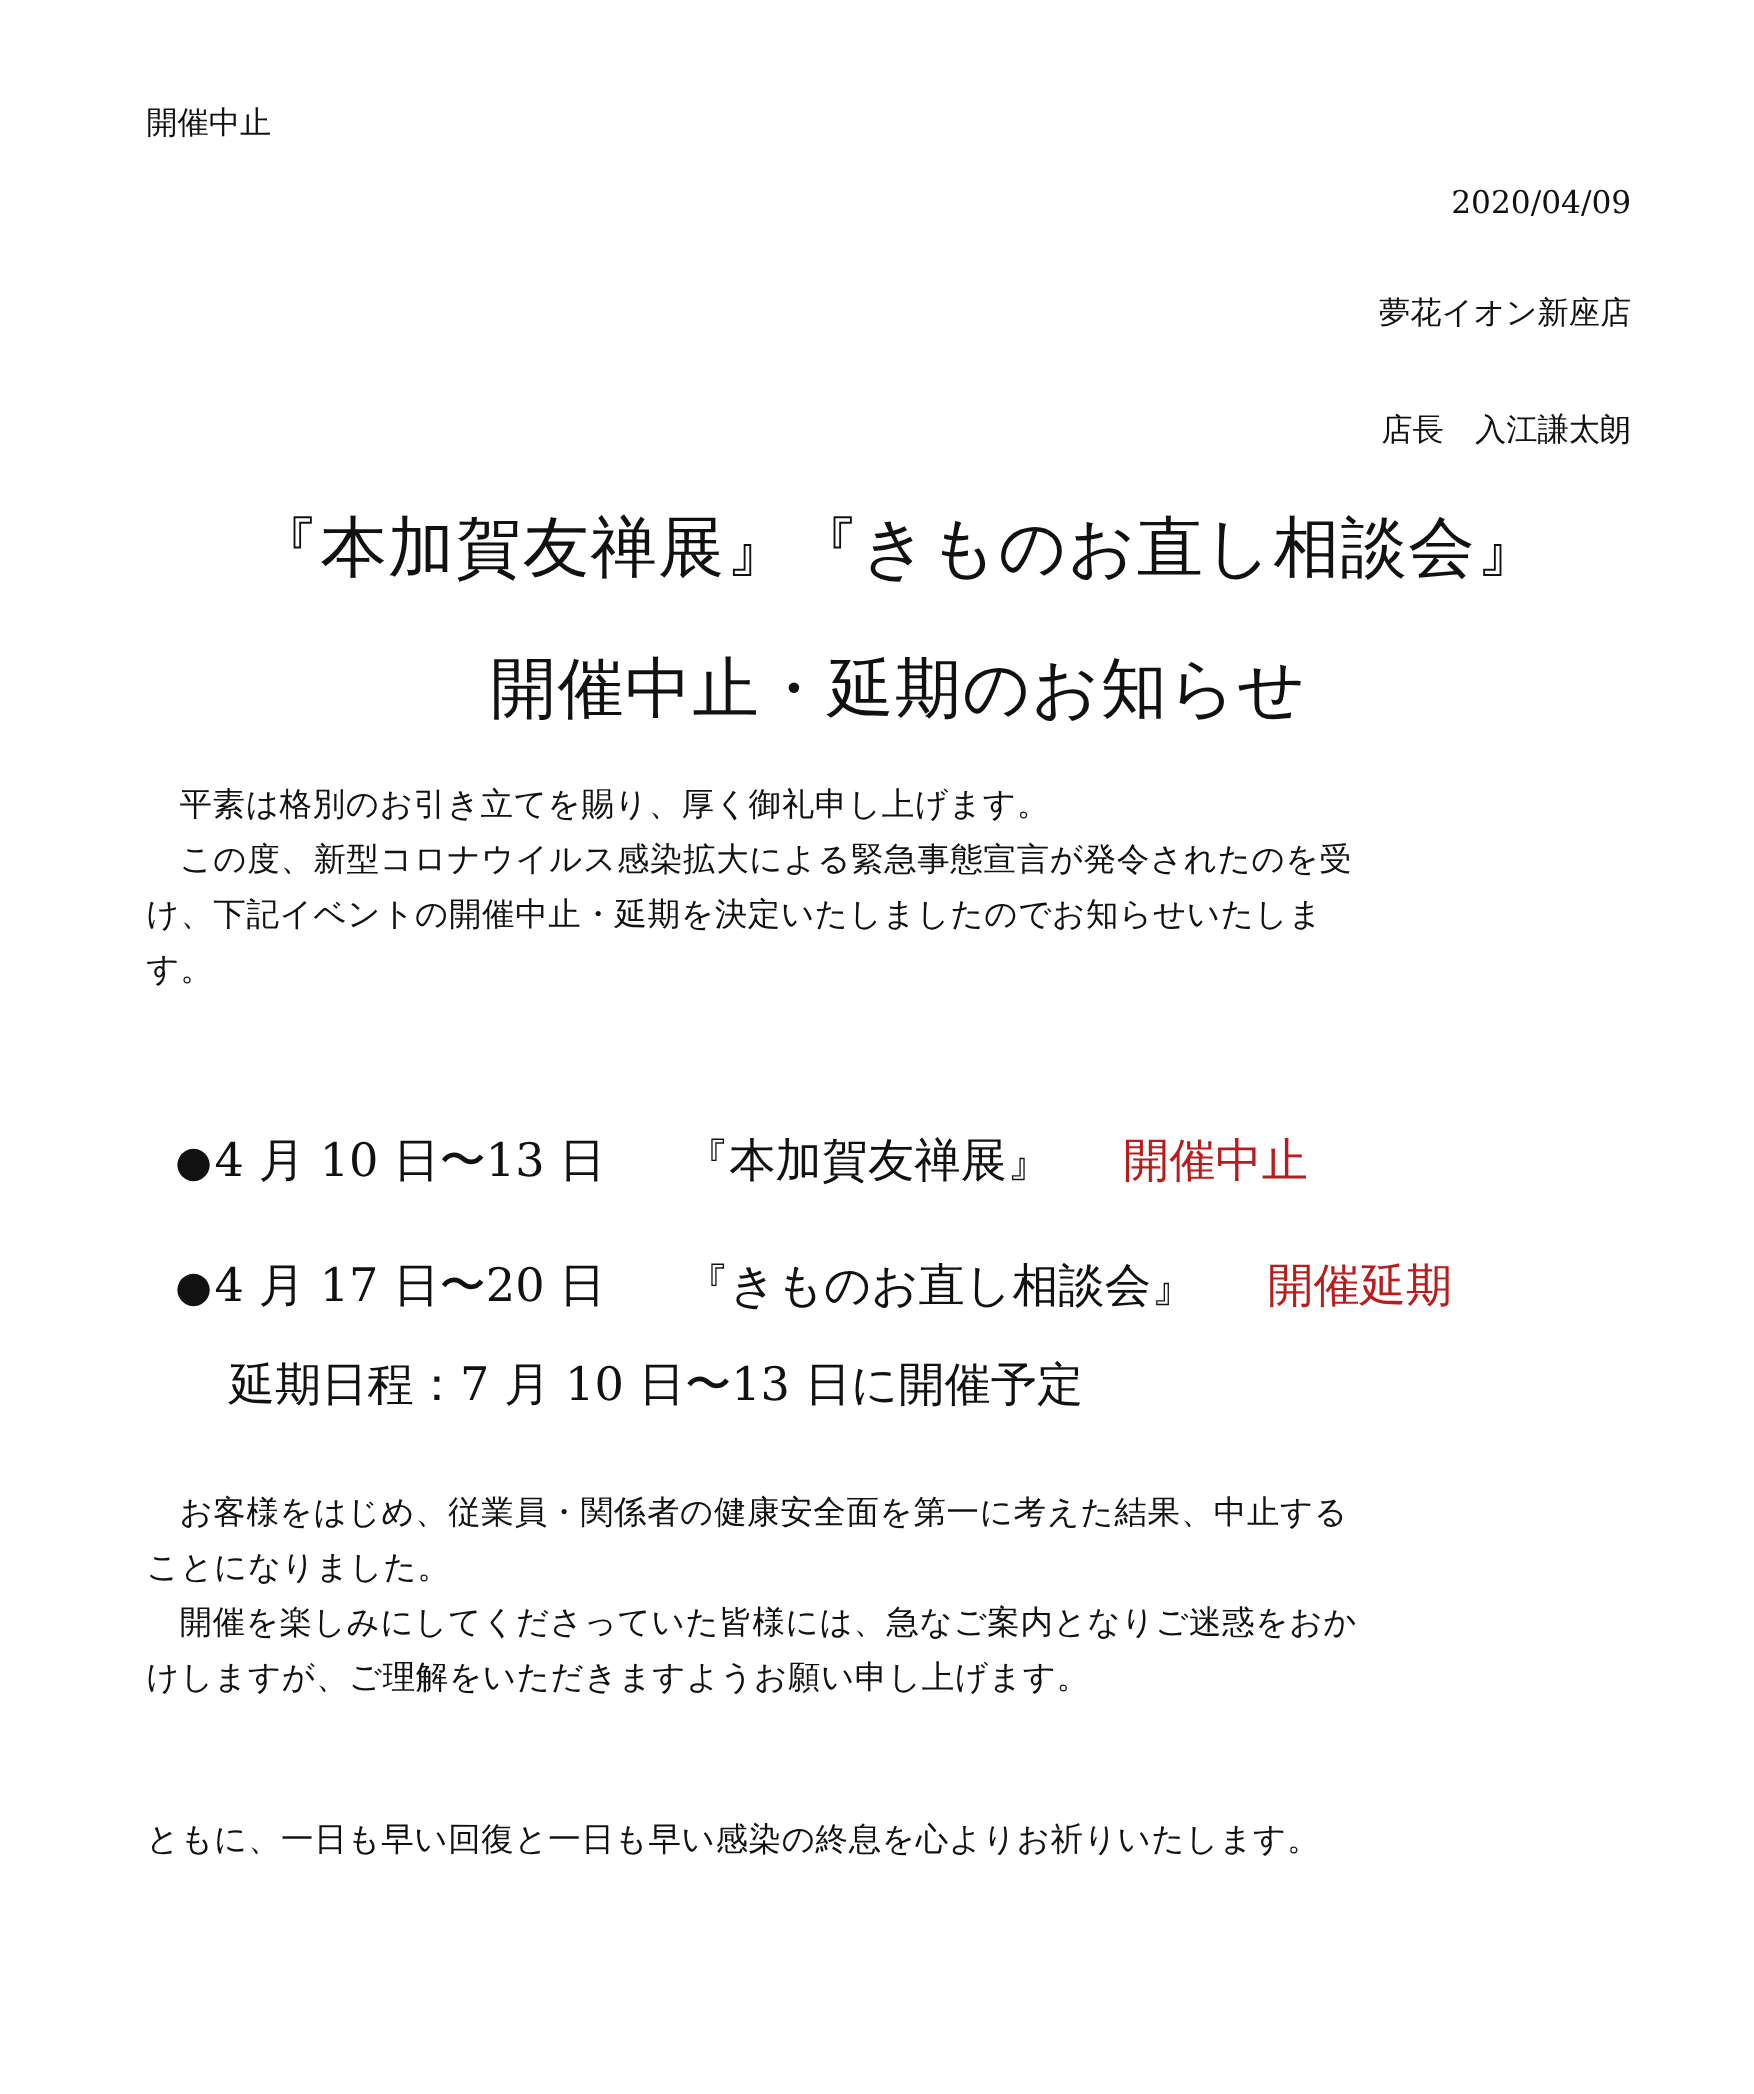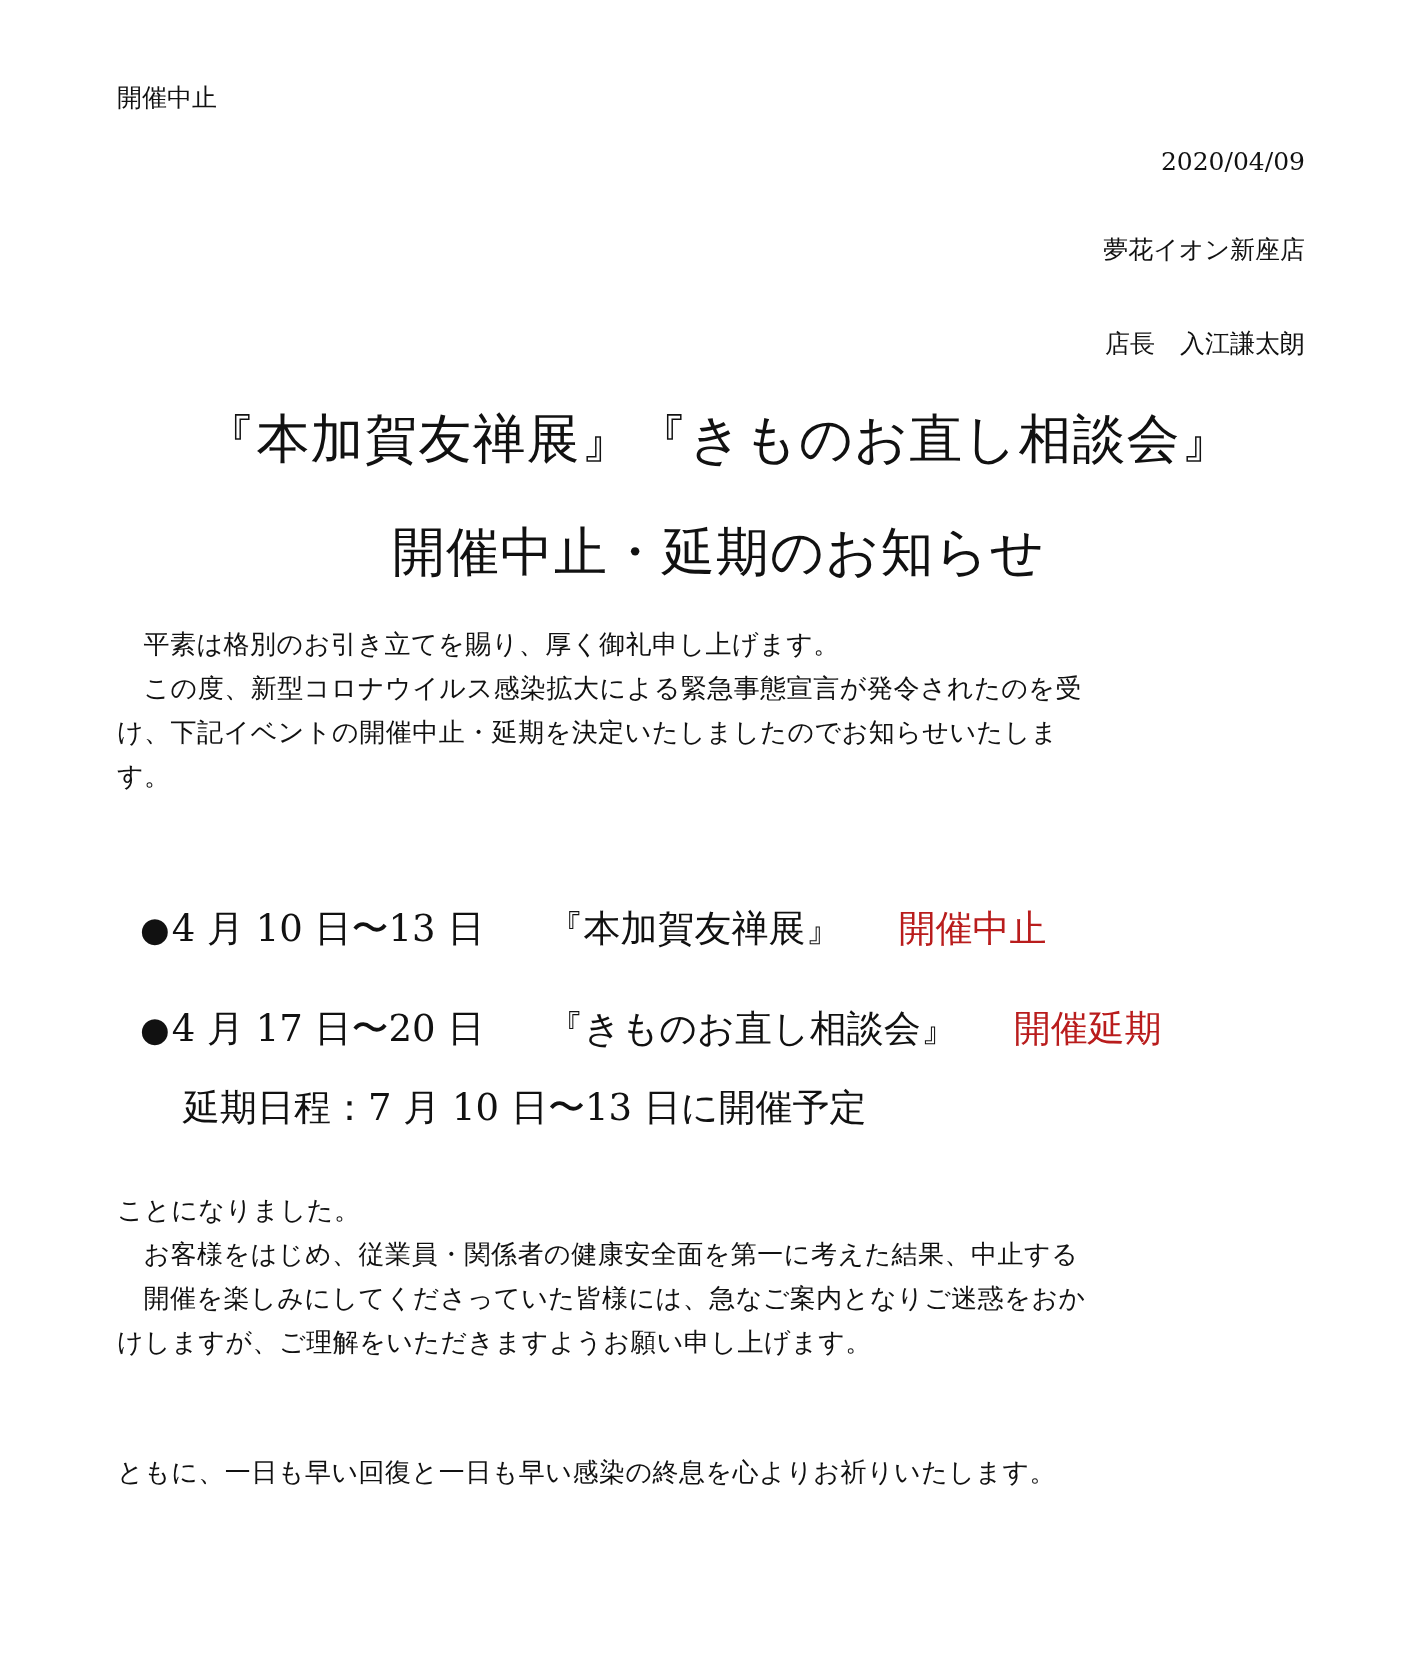--- a/index.html
+++ b/index.html
@@ -62,21 +62,21 @@
   <span class="bullet">●</span><span>4 月 10 日〜13 日</span><span class="gap" style="width:62px"></span><span>『本加賀友禅展』</span><span class="gap" style="width:56px"></span><span class="status">開催中止</span>
 </div>
 
 <div class="abs events ev2 ev-row">
   <span class="bullet">●</span><span>4 月 17 日〜20 日</span><span class="gap" style="width:62px"></span><span>『きものお直し相談会』</span><span class="gap" style="width:56px"></span><span class="status">開催延期</span>
 </div>
 
 <div class="abs ev3">延期日程：7 月 10 日〜13 日に開催予定</div>
 
 <div class="abs para p-reason">
+  <span class="line">　お客様をはじめ、従業員・関係者の健康安全面を第一に考えた結果、中止する</span>
   <span class="line">ことになりました。</span>
-  <span class="line">　お客様をはじめ、従業員・関係者の健康安全面を第一に考えた結果、中止する</span>
   <span class="line">　開催を楽しみにしてくださっていた皆様には、急なご案内となりご迷惑をおか</span>
   <span class="line">けしますが、ご理解をいただきますようお願い申し上げます。</span>
 </div>
 
 <div class="abs para p-sympathy">
   <span class="line">ともに、一日も早い回復と一日も早い感染の終息を心よりお祈りいたします。</span>
 </div>
 
 </body></html>

